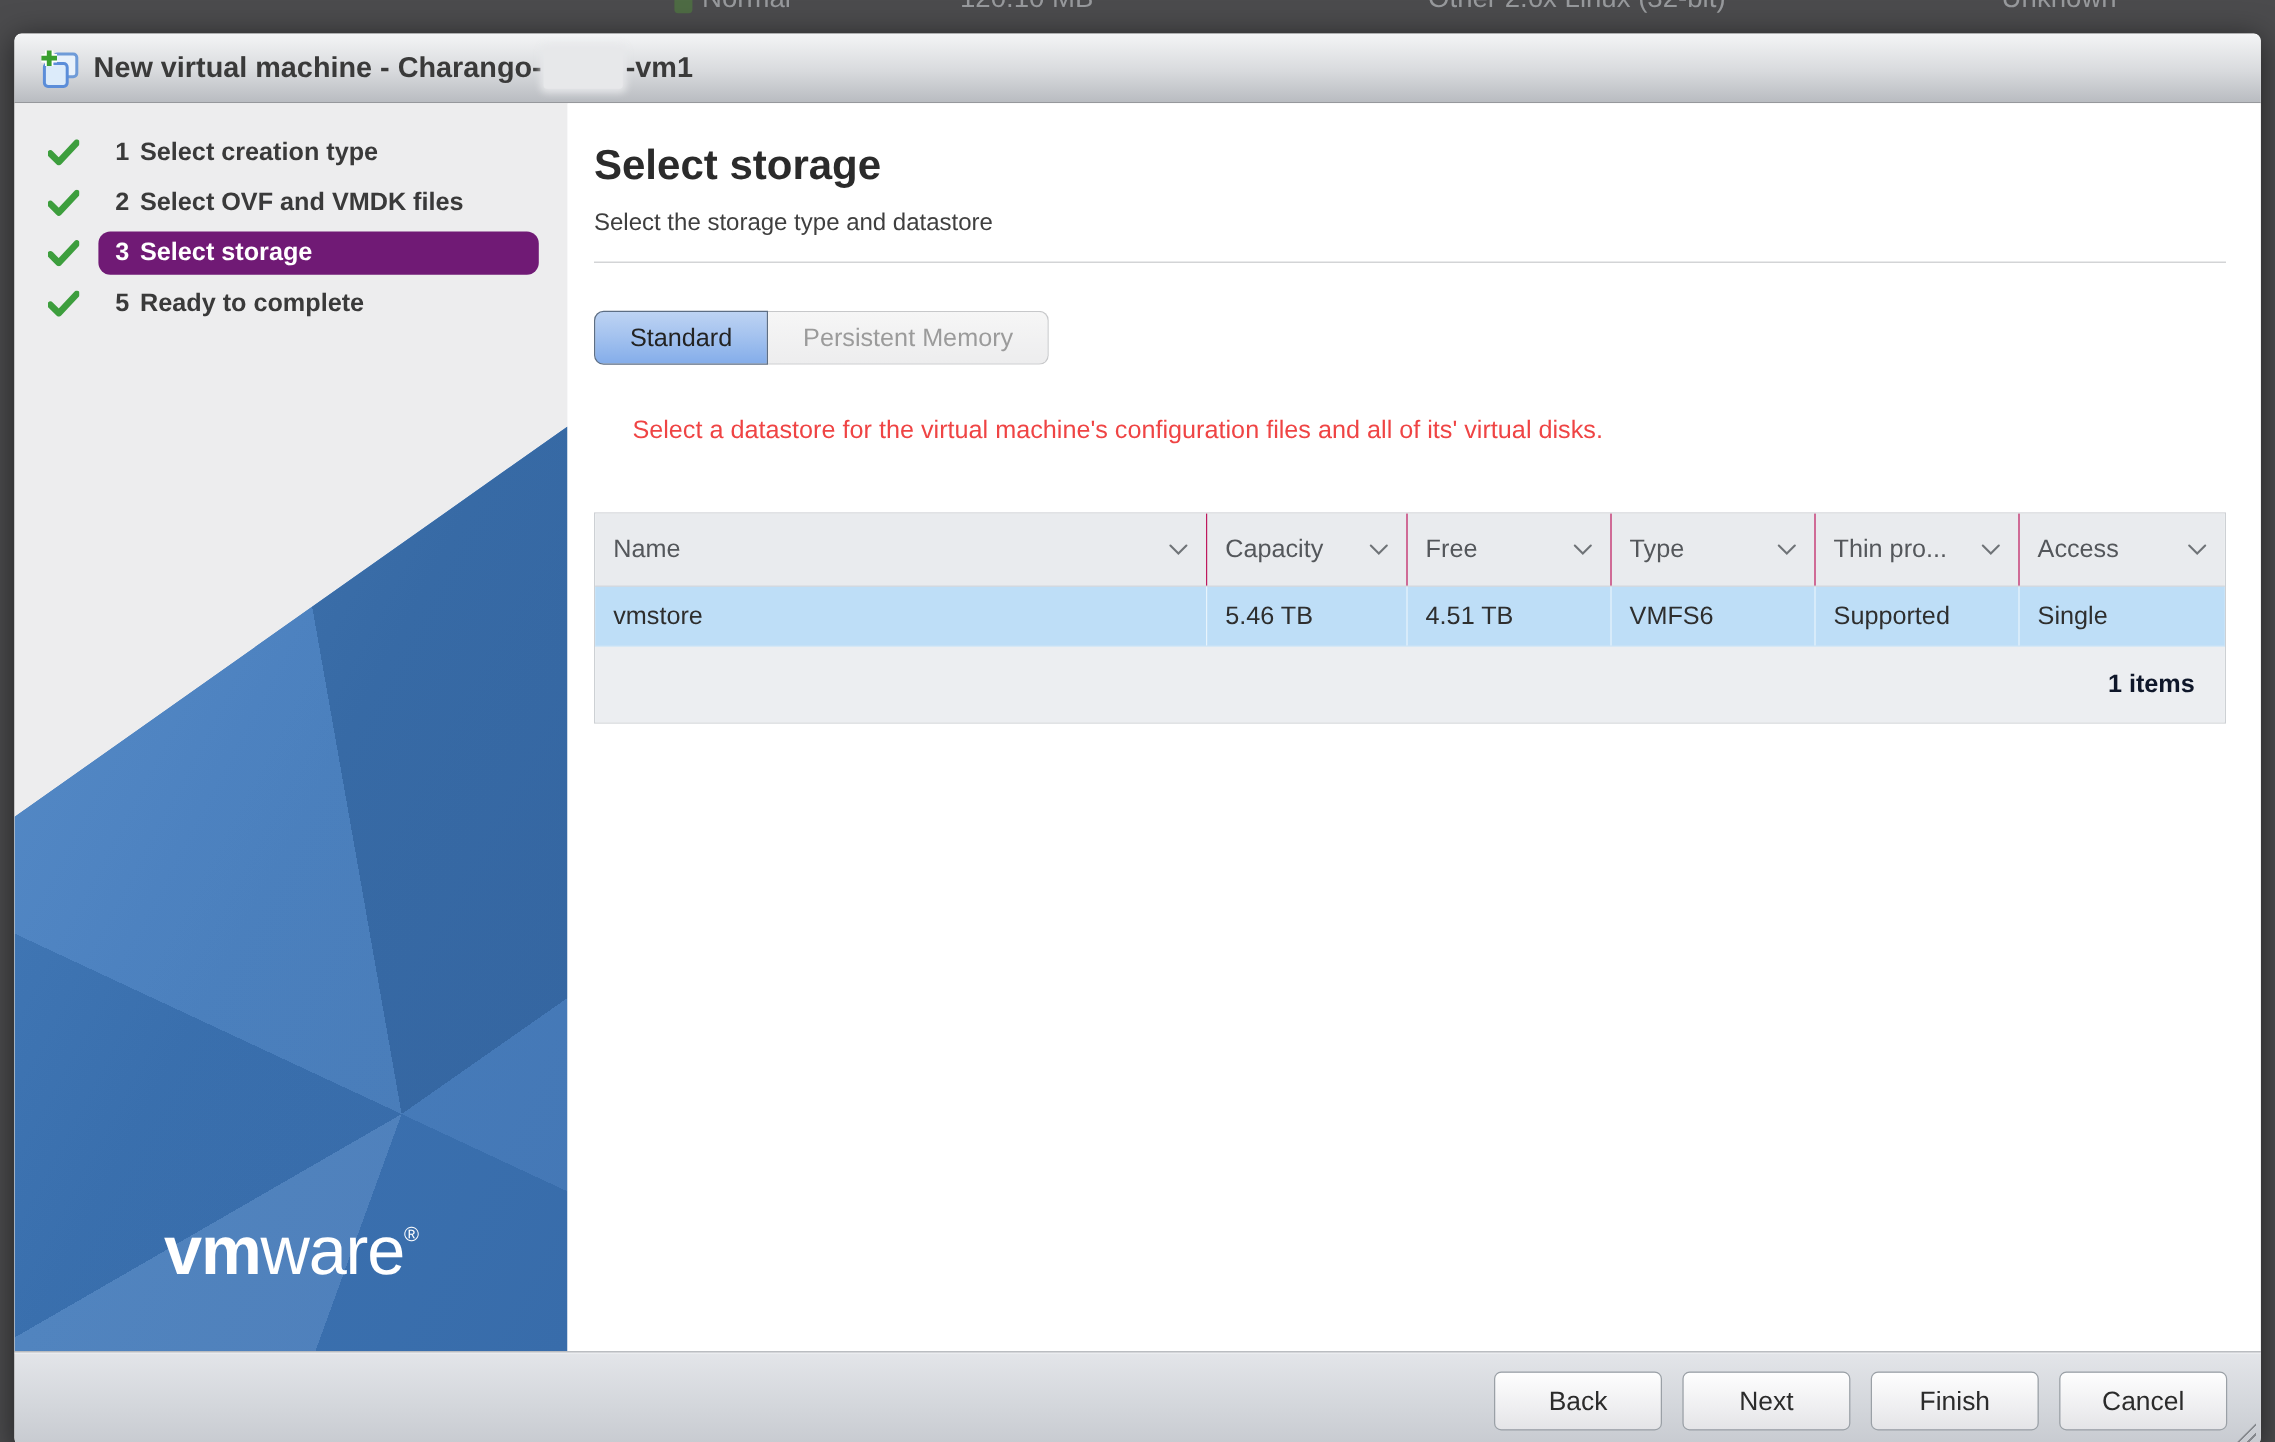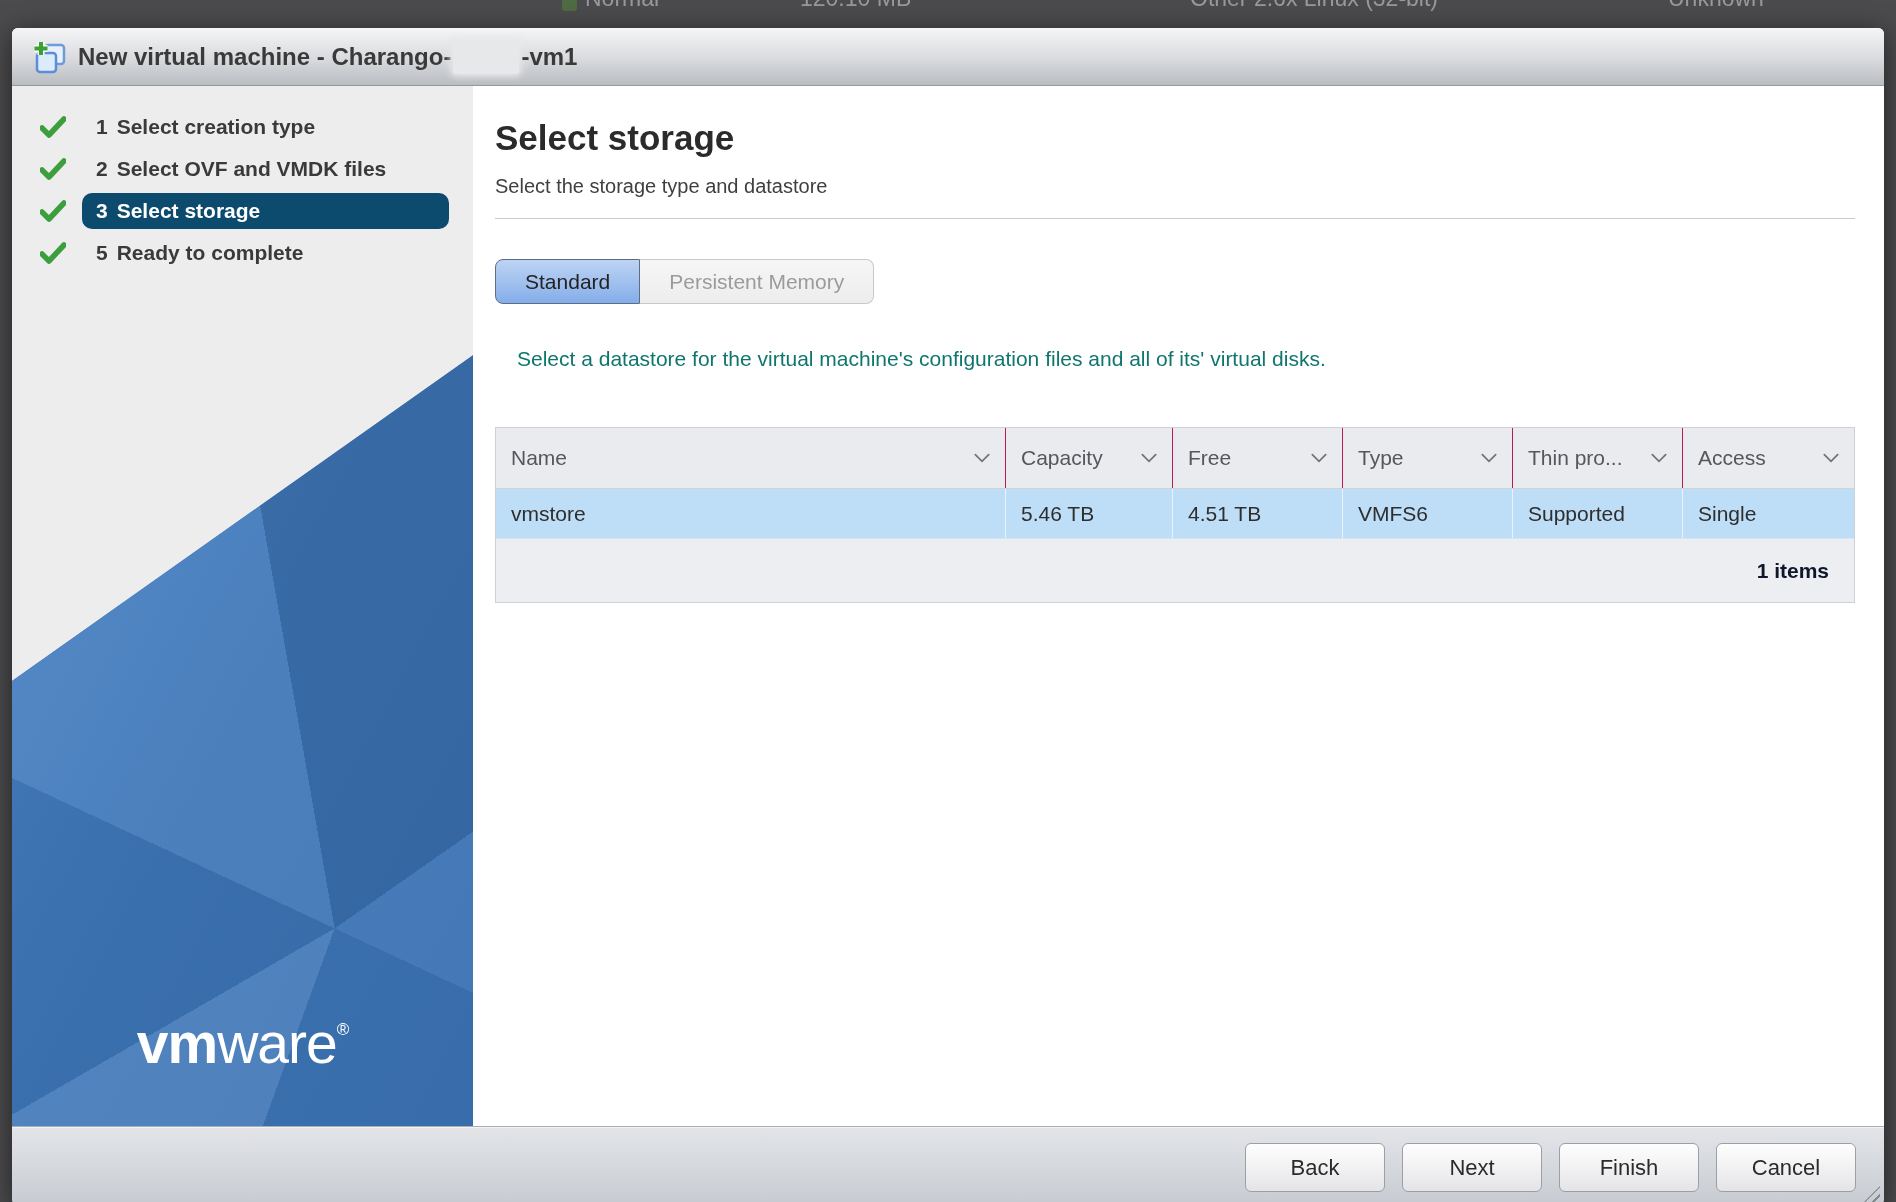--- a/index.html
+++ b/index.html
@@ -33,21 +33,21 @@
                  conic-gradient(from 200deg at 70% 81%,
                    rgba(255,255,255,.10) 0 40deg, rgba(0,0,0,.06) 40deg 95deg,
                    rgba(255,255,255,.07) 95deg 150deg, rgba(0,0,0,.10) 150deg 215deg,
                    rgba(255,255,255,.05) 215deg 275deg, rgba(0,0,0,.04) 275deg 360deg),
                  linear-gradient(118deg, #4d87c7 0%, #427bbd 40%, #3d76b8 55%, #3a70b1 100%);
                background-color:#3f79bb; }
   .steps { position:relative; padding:20px 0 0 0; }
   .step { display:flex; align-items:center; height:42px; padding-left:28px; }
   .step .check { width:26px; height:22px; flex:0 0 26px; margin-right:16px; }
   .step-label-wrap { font-size:21px; font-weight:bold; color:#3a3a3a; padding:6px 16px 6px 14px; border-radius:10px; }
-  .step.active .step-label-wrap { background:#0c4a6e; color:#fff; flex:1; margin-right:24px; }
+  .step.active .step-label-wrap { background:#701a75; color:#fff; flex:1; margin-right:24px; }
   .step-num { margin-right:9px; }
 
   .vmware-logo { position:absolute; bottom:50px; left:0; width:100%; text-align:center;
                  color:#fff; font-size:57px; letter-spacing:-1px; }
   .vmware-logo .b { font-weight:800; }
   .vmware-logo .l { font-weight:400; }
   .vmware-logo sup { font-size:17px; vertical-align:28px; }
 
   
   .content { flex:1; background:#fff; padding:24px 29px 0 22px; position:relative; }
@@ -55,21 +55,21 @@
   .page-sub { font-size:20px; color:#3f3f3f; margin-top:17px; }
   .rule { height:1px; background:#c9cacc; margin-top:20px; }
 
   .seg { display:flex; margin-top:40px; height:45px; }
   .seg-btn { display:flex; align-items:center; justify-content:center; font-size:21px; padding:0 29px; }
   .seg-btn.sel { background:linear-gradient(#bdd3f3, #a5c3ef 45%, #84adea); border:1px solid #5d6e84;
                  border-radius:8px 0 0 8px; color:#232323; }
   .seg-btn.unsel { background:linear-gradient(#f6f6f6,#ededee); border:1px solid #c7c8ca; border-left:none;
                    border-radius:0 8px 8px 0; color:#9b9b9b; }
 
-  .desc { font-size:21px; color:#0f766e; margin:43px 0 0 22px; }
+  .desc { font-size:21px; color:#ef4444; margin:43px 0 0 32px; }
 
   .grid { margin-top:56px; border:1px solid #cdd0d4; }
   .g-head { display:flex; background:#e9ebee; border-bottom:1px solid #cfd2d6; height:61px; }
   .g-cell { display:flex; align-items:center; padding:0 15px; }
   .g-head .g-cell { justify-content:space-between; border-right:1px solid #be185d; color:#54575b; font-size:21px; }
   .g-head .g-cell:last-child { border-right:none; }
   .chev { width:16px; height:10px; margin-left:8px; flex:0 0 16px; }
   .c-name { width:510px; } .c-cap { width:167px; } .c-free { width:170px; }
   .c-type { width:170px; } .c-thin { width:170px; } .c-acc { width:171px; }
   .g-row { display:flex; background:#bedef7; height:50px; border-bottom:1px solid #d3e6f7; }

